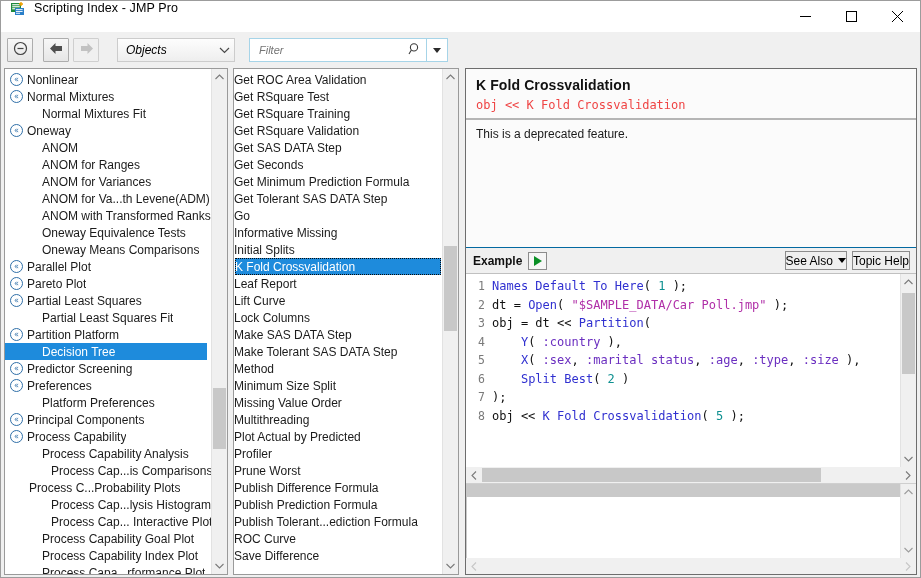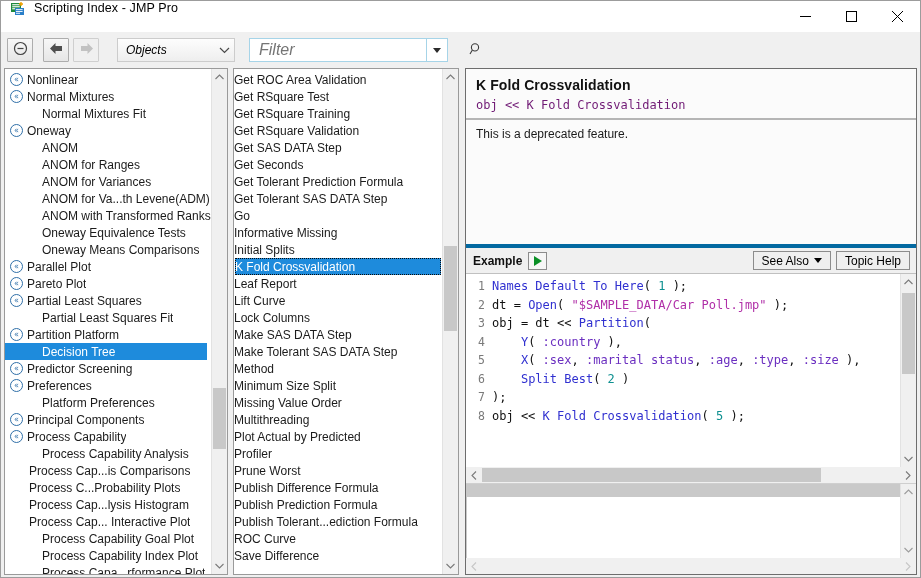--- a/index.html
+++ b/index.html
@@ -80,21 +80,21 @@
   .filterbox {
     width: 178px; height: 24px;
     border: 1px solid #a6d4e8;
     background: #ffffff;
     display: flex; align-items: center;
     padding: 0 4px 0 7px;
   }
   .filterbox input {
     border: 0; outline: 0; flex: 1 1 auto;
     font-family: "Liberation Sans", sans-serif;
-    font-size: 16px; font-style: italic; color: #404040;
+    font-size: 11px; font-style: italic; color: #404040;
     background: transparent;
   }
   .filterdrop {
     width: 21px; height: 24px;
     border: 1px solid #a6d4e8; border-left: 0;
     background: #ffffff;
     display: flex; align-items: center; justify-content: center;
   }
   .tri-down {
     width: 0; height: 0;
@@ -151,21 +151,21 @@
     border: 1.4px solid #2f6fa8;
     color: #2f6fa8;
     font-size: 8px; line-height: 10px;
     display: inline-flex; align-items: center; justify-content: center;
     margin-right: 4px; flex: 0 0 auto;
     font-family: "DejaVu Sans", sans-serif;
   }
   .tlabel { overflow: hidden; }
   .ind0 { padding-left: 5px; }
   .ind1 { padding-left: 37px; }
-  .ind2 { padding-left: 24px; }
+  .ind2 { padding-left: 46px; }
   .ind3 { padding-left: 24px; }
 
   .mrow {
     height: 17px;
     display: flex; align-items: center;
     white-space: nowrap;
     font-size: 12px; color: #1b1b1b;
   }
   .mrow.sel {
     background: #1e8bdc; color: #ffffff;
@@ -205,28 +205,28 @@
   .hsb .sbthumb { top: 1px; bottom: 1px; left: auto; right: auto; }
 
   
   .rhead { padding: 8px 0 0 10px; background: #fbfbfb; flex: 0 0 auto; }
   .rtitle {
     font-size: 14px; font-weight: bold; color: #111;
     letter-spacing: 0.1px;
   }
   .rsyntax {
     font-family: "DejaVu Sans Mono", monospace;
-    font-size: 12px; color: #701a75;
+    font-size: 12px; color: #ef4444;
     margin-top: 5px; margin-bottom: 6px;
   }
   .rdiv { height: 2px; background: #b5b5b5; flex: 0 0 auto; }
   .rdesc-wrap {
     flex: 0 0 auto; height: 128px;
     background: #fbfbfb;
-    border-bottom: 4px solid #0369a1;
+    border-bottom: 1px solid #0369a1;
     padding: 7px 0 0 10px;
   }
   .rdesc { font-size: 12px; color: #1b1b1b; }
 
   .exbar {
     height: 26px; flex: 0 0 auto;
     background: #f0f0f0;
     display: flex; align-items: center;
     padding: 0 6px 0 7px;
     border-bottom: 1px solid #c0c0c0;
@@ -242,21 +242,21 @@
     width: 0; height: 0;
     border-top: 5px solid transparent;
     border-bottom: 5px solid transparent;
     border-left: 8px solid #0a8f25;
   }
   .exbtn {
     height: 19px;
     border: 1px solid #8c8c8c;
     background: #efefef;
     display: flex; align-items: center;
-    padding: 0 8px;
+    padding: 0 0;
     font-size: 12px; color: #000;
     margin-left: 5px;
   }
   .exbtn .tri-down { border-top-color: #000; margin-left: 5px; }
 
   .codewrap {
     flex: 0 0 auto; height: 210px;
     display: flex; flex-direction: column;
     background: #ffffff;
     border-bottom: 1px solid #cfcfcf;
@@ -524,21 +524,21 @@
           <div class="mrow">
             <span>Get RSquare Validation</span>
           </div>
           <div class="mrow">
             <span>Get SAS DATA Step</span>
           </div>
           <div class="mrow">
             <span>Get Seconds</span>
           </div>
           <div class="mrow">
-            <span>Get Tolerant Prediction Formula</span>
+            <span>Get Minimum Prediction Formula</span>
           </div>
           <div class="mrow">
             <span>Get Tolerant SAS DATA Step</span>
           </div>
           <div class="mrow">
             <span>Go</span>
           </div>
           <div class="mrow">
             <span>Informative Missing</span>
           </div>

